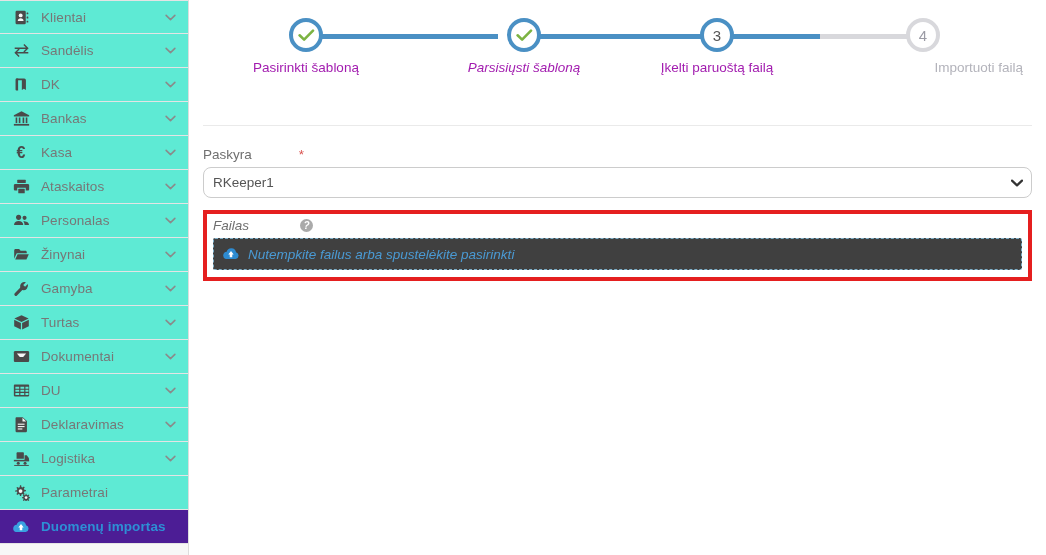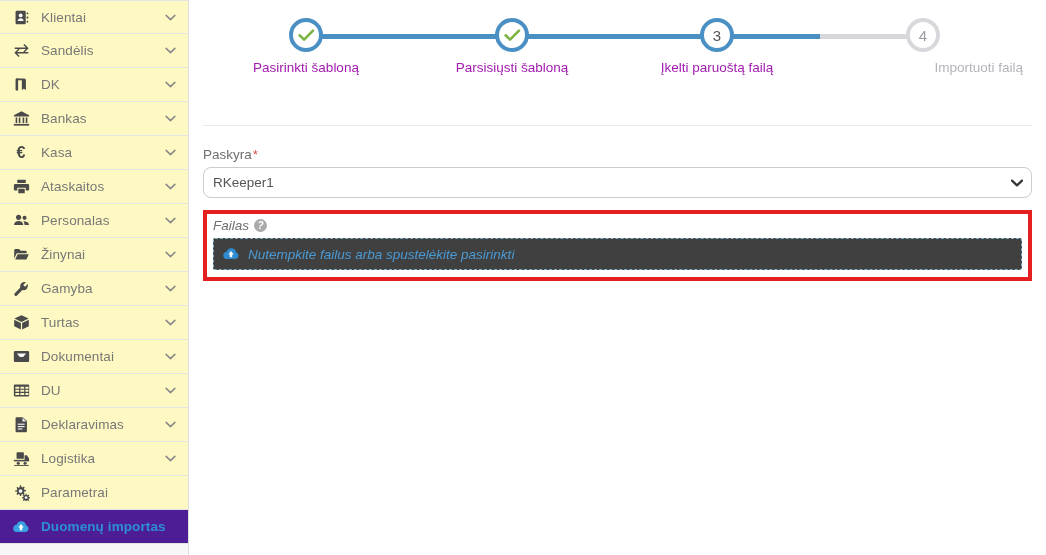--- a/index.html
+++ b/index.html
@@ -21,21 +21,21 @@
     position: relative;
     overflow: hidden;
   }
   .nav-item {
     position: relative;
     height: 34px;
     display: flex;
     align-items: center;
     padding: 0 12px 0 10px;
     border-bottom: 1px solid #e4e4e4;
-    background: #fef9c3;
+    background: #5eead4;
     cursor: pointer;
   }
   .nav-item.first { border-top: 1px solid #e4e4e4; }
   .nav-item.active {
     background: #4c1d95;
   }
   .nav-ico {
     width: 22px; height: 20px;
     flex: 0 0 22px;
     display: flex; align-items: center; justify-content: center;
@@ -140,20 +140,21 @@
     position: absolute;
     left: 14px; right: 14px;
     top: 147px;
   }
   .field-label {
     font-size: 13.5px;
     color: #6f6f6f;
     margin-bottom: 5px;
     display: flex;
     align-items: center;
+    gap: 46px;
   }
   .req { color: #d9534f; margin-left: 1px; }
 
   .select-wrap { position: relative; }
   select.form-select {
     -webkit-appearance: none;
     appearance: none;
     width: 100%;
     height: 31px;
     padding: 4px 26px 4px 9px;
@@ -467,21 +468,21 @@
           <div class="step" style="left: 117px;">
             <div class="circle">
               <span>
                 <svg class="tick" width="17" height="13" viewBox="0 0 17 13">
                   <path d="M1.6 6.3 L6.1 10.6 L15 1.6" fill="none" stroke="#7cb342" stroke-width="2.6" stroke-linecap="round" stroke-linejoin="round"></path>
                 </svg>
               </span>
             </div>
             <div class="step-label">Pasirinkti šabloną</div>
           </div>
-          <div class="step" style="left: 323px;">
+          <div class="step" style="left: 335px; font-style: italic;">
             <div class="circle">
               <span>
                 <svg class="tick" width="17" height="13" viewBox="0 0 17 13">
                   <path d="M1.6 6.3 L6.1 10.6 L15 1.6" fill="none" stroke="#7cb342" stroke-width="2.6" stroke-linecap="round" stroke-linejoin="round"></path>
                 </svg>
               </span>
             </div>
             <div class="step-label">Parsisiųsti šabloną</div>
           </div>
           <div class="step" style="left: 528px;">

